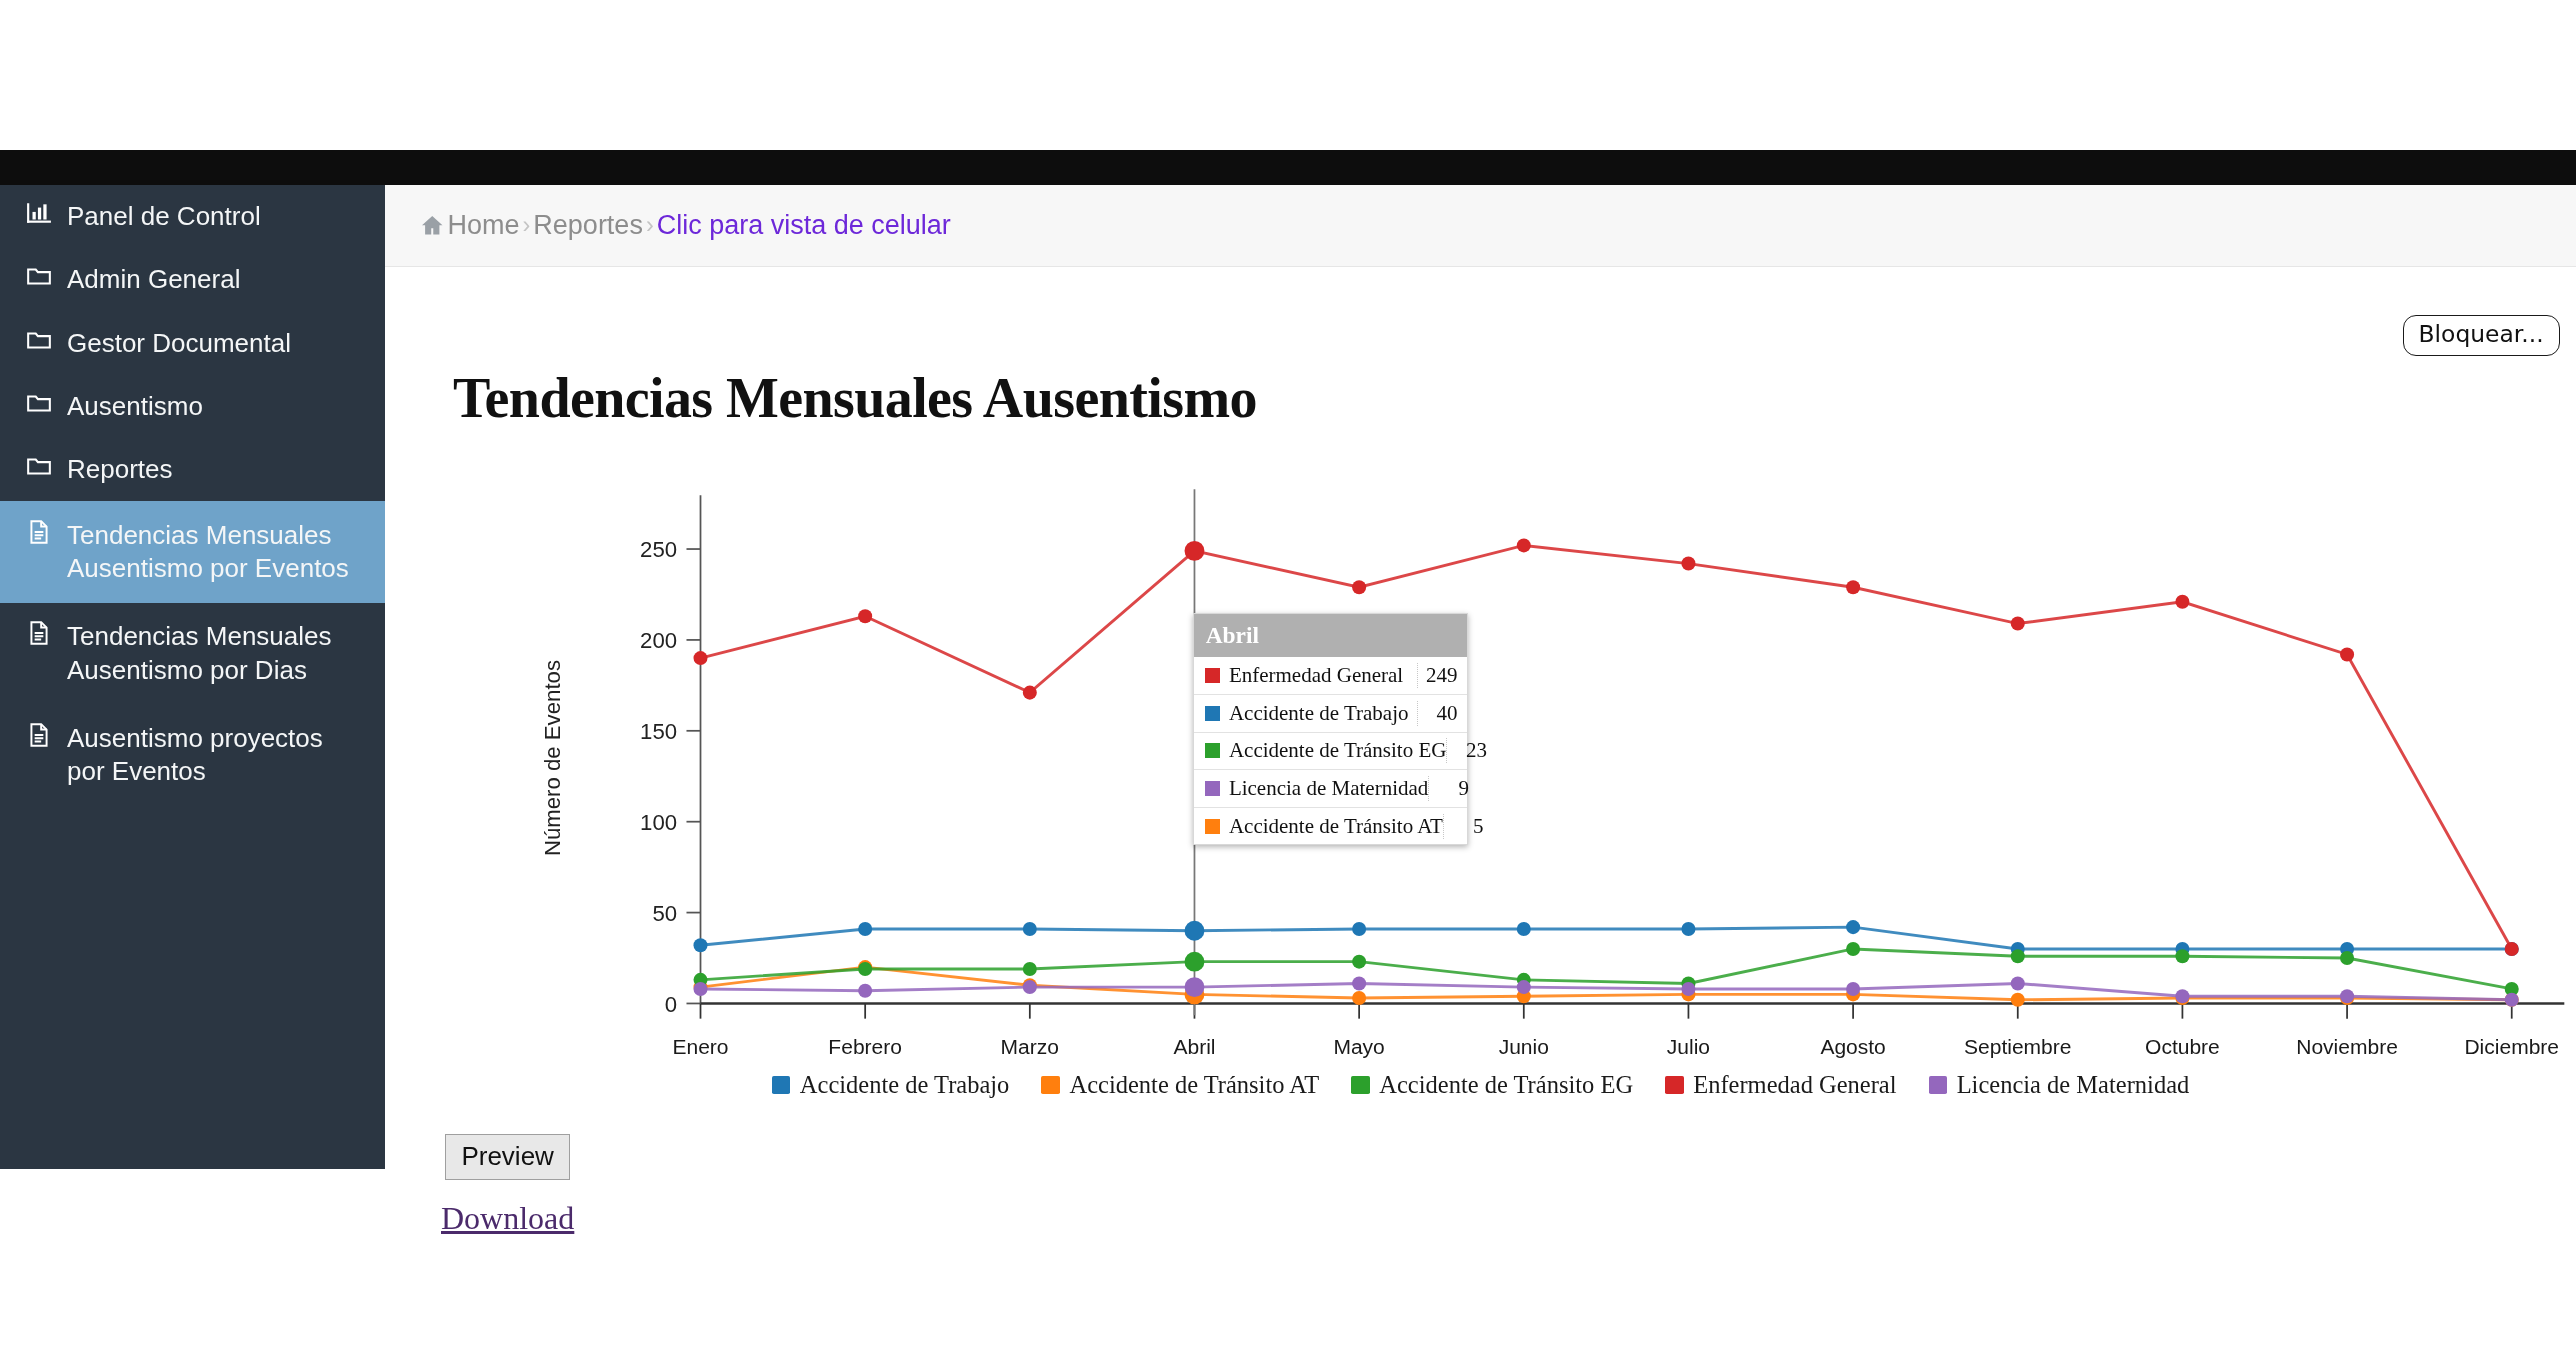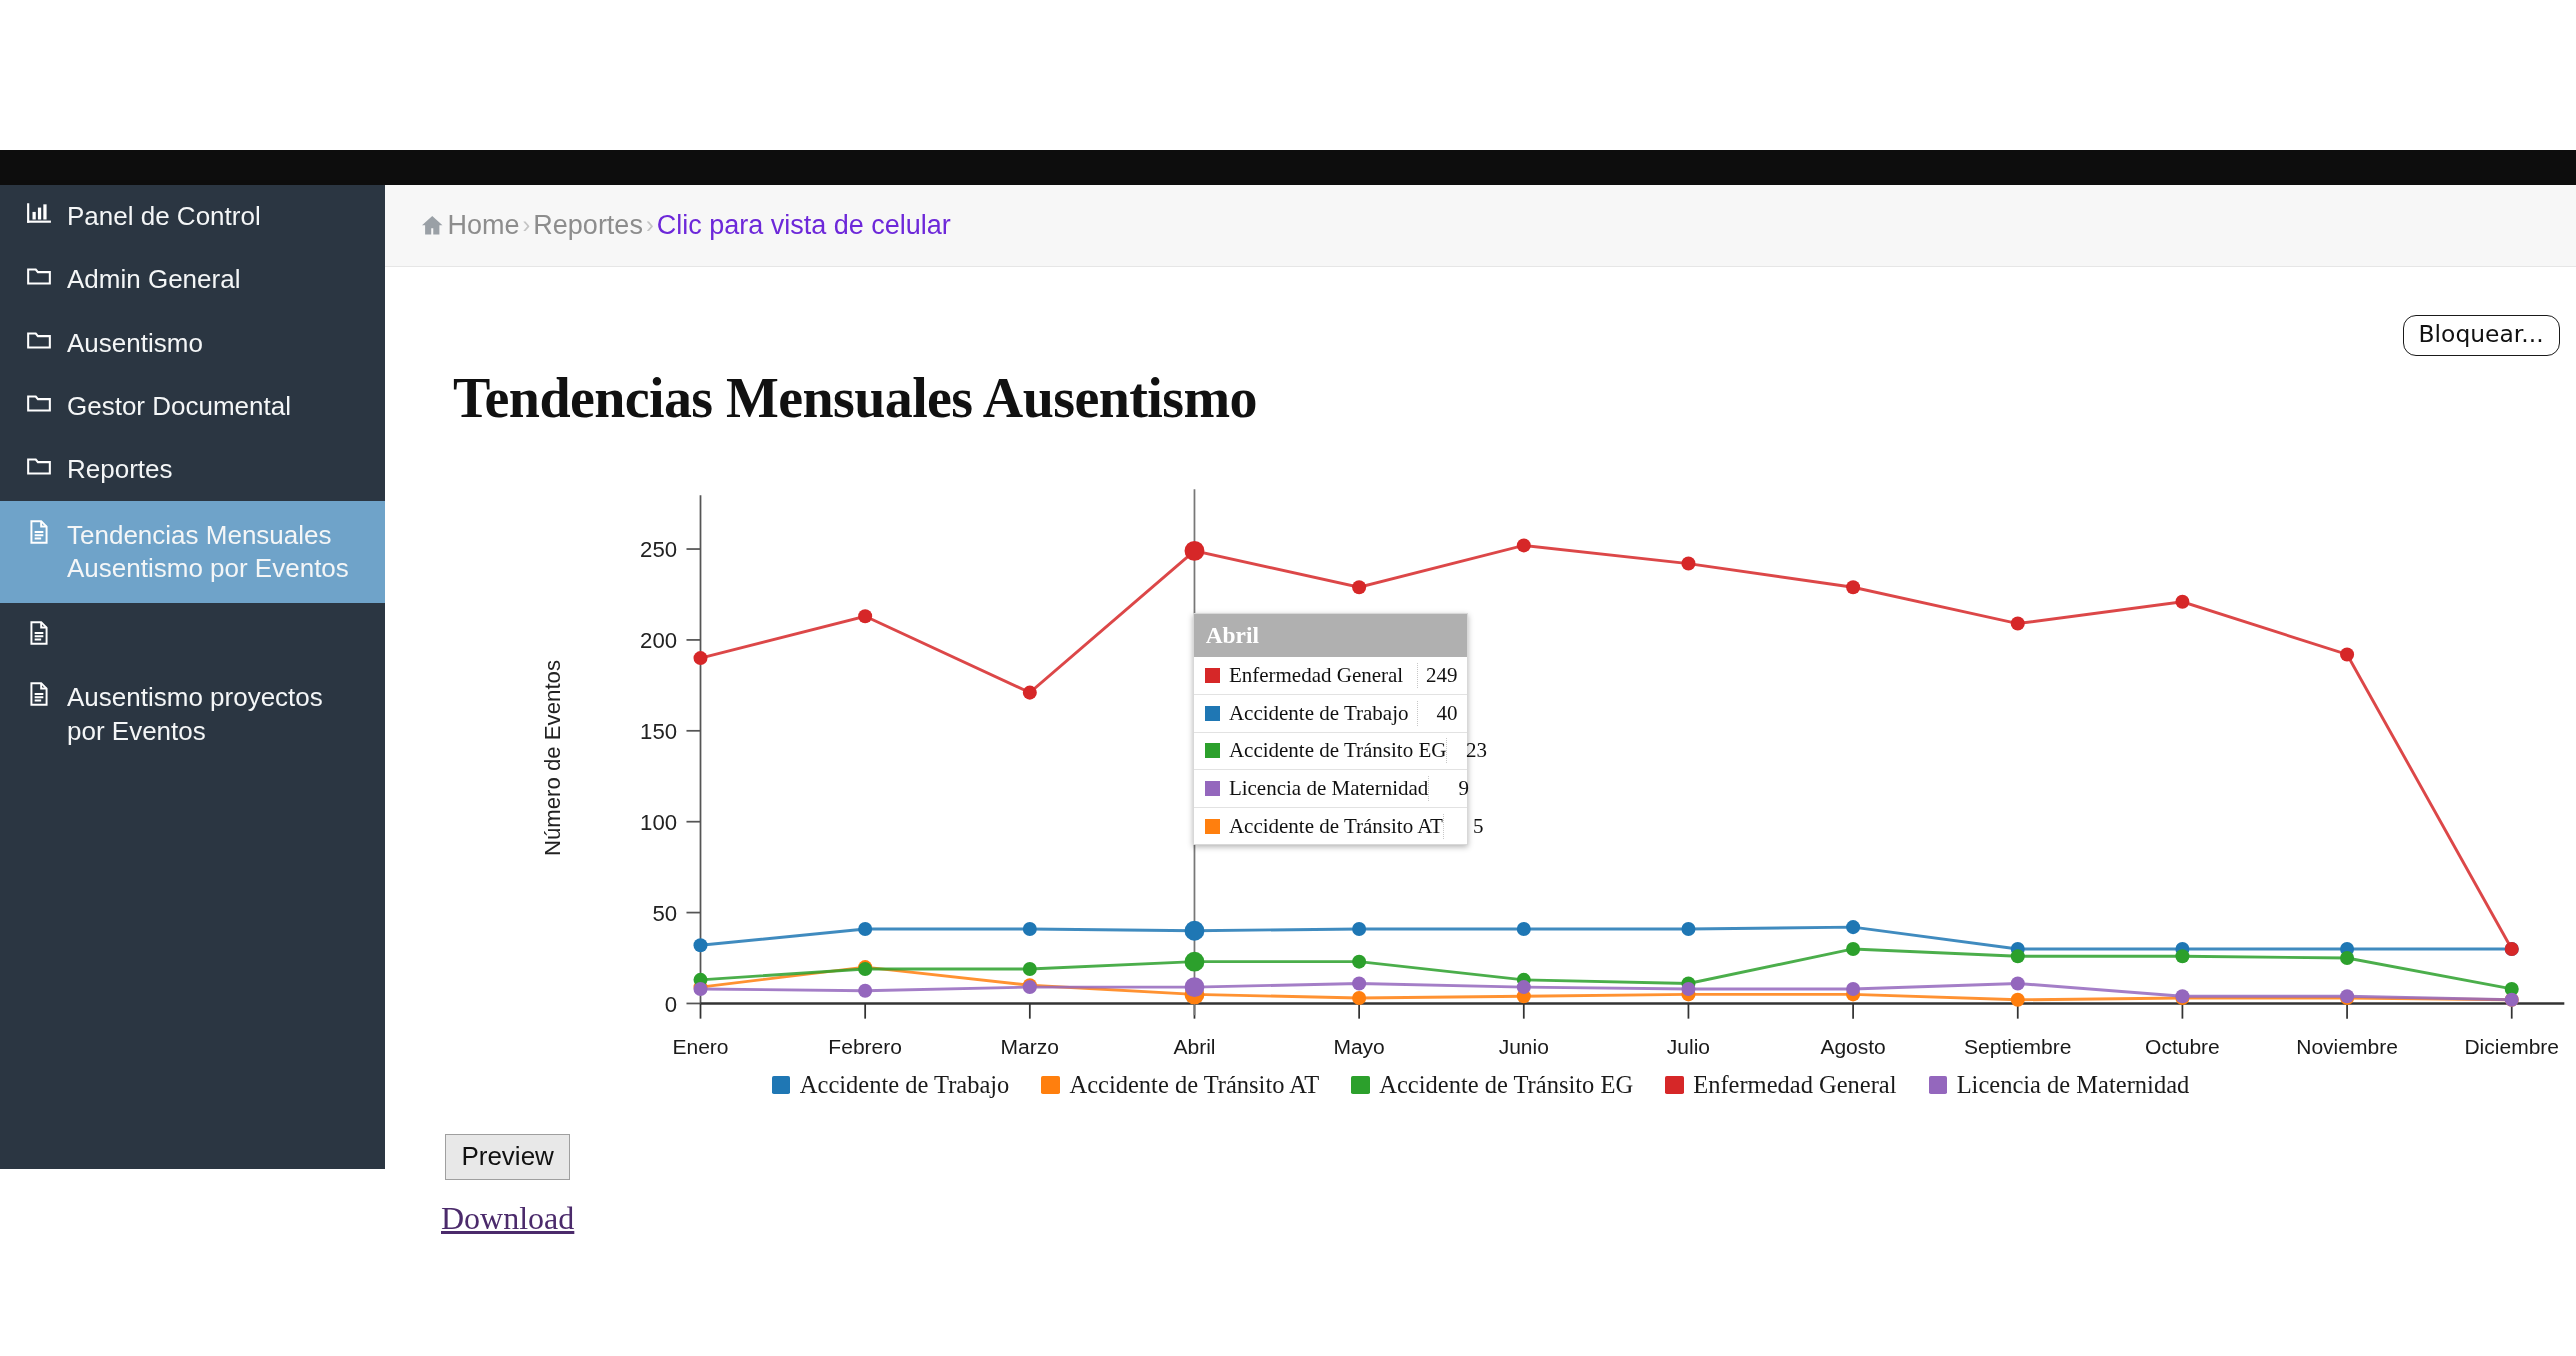--- a/index.html
+++ b/index.html
@@ -146,29 +146,29 @@
           </svg>
         </span>
         <span class="lbl">Admin General</span>
       </div>
       <div class="side-item">
         <span class="ico">
           <svg viewBox="0 0 24 24" width="26" height="26" fill="none" stroke="#fff" stroke-width="1.9">
             <path d="M2 6h7l2 2.4h11V19H2z"></path>
           </svg>
         </span>
-        <span class="lbl">Ausentismo</span>
+        <span class="lbl">Gestor Documental</span>
       </div>
       <div class="side-item">
         <span class="ico">
           <svg viewBox="0 0 24 24" width="26" height="26" fill="none" stroke="#fff" stroke-width="1.9">
             <path d="M2 6h7l2 2.4h11V19H2z"></path>
           </svg>
         </span>
-        <span class="lbl">Gestor Documental</span>
+        <span class="lbl">Ausentismo</span>
       </div>
       <div class="side-item">
         <span class="ico">
           <svg viewBox="0 0 24 24" width="26" height="26" fill="none" stroke="#fff" stroke-width="1.9">
             <path d="M2 6h7l2 2.4h11V19H2z"></path>
           </svg>
         </span>
         <span class="lbl">Reportes</span>
       </div>
       <div class="side-item active wrap sub">
@@ -182,20 +182,21 @@
         <span class="lbl">Tendencias Mensuales Ausentismo por Eventos</span>
       </div>
       <div class="side-item wrap sub">
         <span class="ico">
           <svg viewBox="0 0 24 24" width="26" height="26" fill="none" stroke="#fff" stroke-width="1.8">
             <path d="M5 2h9l5 5v15H5z"></path>
             <path d="M14 2v5h5"></path>
             <path d="M8 12h8M8 15h8M8 18h6"></path>
           </svg>
         </span>
+        <span class="lbl">Tendencias Mensuales Ausentismo por Dias</span>
       </div>
       <div class="side-item wrap sub">
         <span class="ico">
           <svg viewBox="0 0 24 24" width="26" height="26" fill="none" stroke="#fff" stroke-width="1.8">
             <path d="M5 2h9l5 5v15H5z"></path>
             <path d="M14 2v5h5"></path>
             <path d="M8 12h8M8 15h8M8 18h6"></path>
           </svg>
         </span>
         <span class="lbl">Ausentismo proyectos por Eventos</span>

